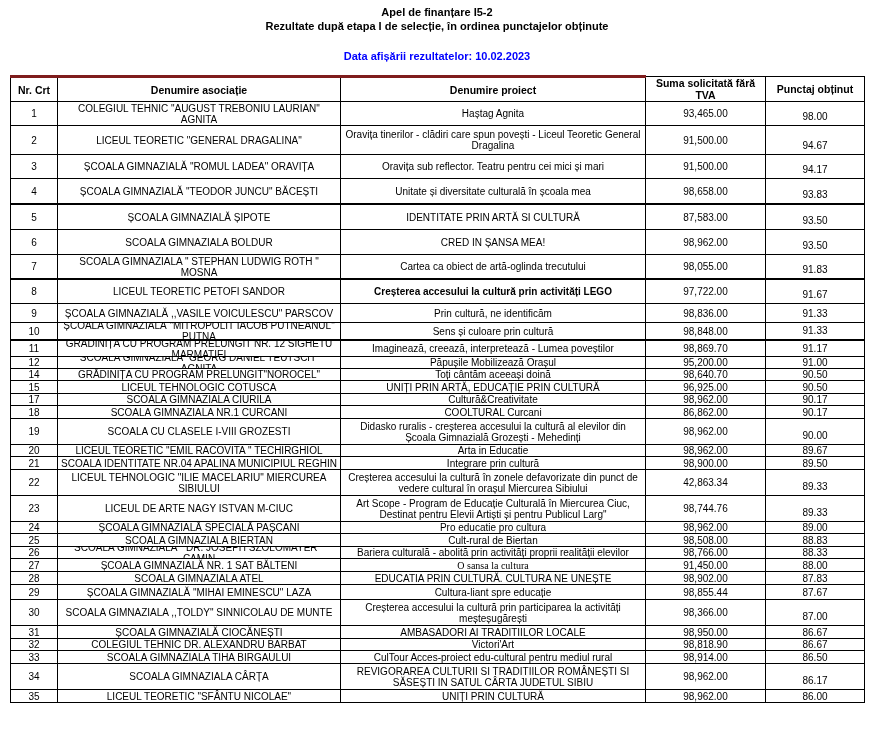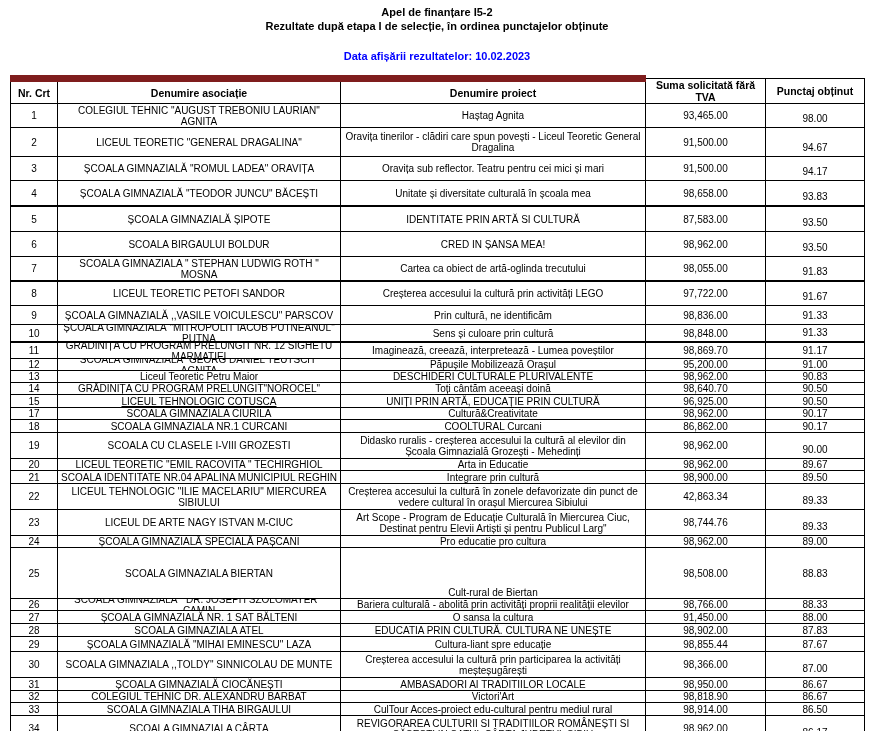--- a/index.html
+++ b/index.html
@@ -30,21 +30,21 @@
   col.c-asoc { width: 283px; }
   col.c-proj { width: 305px; }
   col.c-suma { width: 120px; }
   col.c-punct { width: 99px; }
 
   th, td { border: 1px solid #000; padding: 0; vertical-align: middle; }
   thead th {
     font-size: 10.5px; font-weight: bold; height: 21px; text-align: center;
     background: #fff;
   }
-  thead th.thick-top { border-top: 7px solid #7f1d1d; }
+  thead th.thick-top { border-top: 3px solid #7f1d1d; }
 
   td .cw {
     display: flex; align-items: center; justify-content: center;
     text-align: center; overflow: hidden;
     line-height: 1.1; padding: 0 3px; box-sizing: border-box;
   }
   tr.thick-bottom td { border-bottom: 2px solid #000; }
   tr.tall td.col-punctaj .cw { align-items: flex-end; padding-bottom: 3px; }
 </style>
 </head>
@@ -158,21 +158,21 @@
           </td>
           <td class="col-punctaj">
             <div class="cw" style="height: 24px;">93.50</div>
           </td>
         </tr>
         <tr class="tall">
           <td class="col-nr">
             <div class="cw" style="height: 24px;">6</div>
           </td>
           <td class="col-asociatie">
-            <div class="cw" style="height: 24px;">SCOALA BIRGAULUI BOLDUR</div>
+            <div class="cw" style="height: 24px;">SCOALA GIMNAZIALA BOLDUR</div>
           </td>
           <td class="col-proiect">
             <div class="cw" style="height: 24px;">CRED IN ȘANSA MEA!</div>
           </td>
           <td class="col-suma">
             <div class="cw" style="height: 24px;">98,962.00</div>
           </td>
           <td class="col-punctaj">
             <div class="cw" style="height: 24px;">93.50</div>
           </td>
@@ -195,21 +195,21 @@
           </td>
         </tr>
         <tr class="tall">
           <td class="col-nr">
             <div class="cw" style="height: 23px;">8</div>
           </td>
           <td class="col-asociatie">
             <div class="cw" style="height: 23px;">LICEUL TEORETIC PETOFI SANDOR</div>
           </td>
           <td class="col-proiect">
-            <div class="cw" style="height: 23px;">Creșterea accesului la cultură prin activități LEGO</div>
+            <div class="cw" style="height: 23px; font-weight: bold;">Creșterea accesului la cultură prin activități LEGO</div>
           </td>
           <td class="col-suma">
             <div class="cw" style="height: 23px;">97,722.00</div>
           </td>
           <td class="col-punctaj">
             <div class="cw" style="height: 23px;">91.67</div>
           </td>
         </tr>
         <tr class="tall">
           <td class="col-nr">
@@ -274,214 +274,197 @@
           </td>
           <td class="col-suma">
             <div class="cw" style="height: 11px;">95,200.00</div>
           </td>
           <td class="col-punctaj">
             <div class="cw" style="height: 11px;">91.00</div>
           </td>
         </tr>
         <tr>
           <td class="col-nr">
-            <div class="cw" style="height: 11px;">13</div>
-          </td>
-          <td class="col-asociatie">
-            <div class="cw" style="height: 11px;">Liceul Teoretic Petru Maior</div>
-          </td>
-          <td class="col-proiect">
-            <div class="cw" style="height: 11px;">DESCHIDERI CULTURALE PLURIVALENTE</div>
+            <div class="cw" style="height: 11px;">14</div>
+          </td>
+          <td class="col-asociatie">
+            <div class="cw" style="height: 11px;">GRĂDINIȚA CU PROGRAM PRELUNGIT"NOROCEL"</div>
+          </td>
+          <td class="col-proiect">
+            <div class="cw" style="height: 11px;">Toți cântăm aceeași doină</div>
+          </td>
+          <td class="col-suma">
+            <div class="cw" style="height: 11px;">98,640.70</div>
+          </td>
+          <td class="col-punctaj">
+            <div class="cw" style="height: 11px;">90.50</div>
+          </td>
+        </tr>
+        <tr>
+          <td class="col-nr">
+            <div class="cw" style="height: 12px;">15</div>
+          </td>
+          <td class="col-asociatie">
+            <div class="cw" style="height: 12px;">LICEUL TEHNOLOGIC COTUSCA</div>
+          </td>
+          <td class="col-proiect">
+            <div class="cw" style="height: 12px;">UNIȚI PRIN ARTĂ, EDUCAȚIE PRIN CULTURĂ</div>
+          </td>
+          <td class="col-suma">
+            <div class="cw" style="height: 12px;">96,925.00</div>
+          </td>
+          <td class="col-punctaj">
+            <div class="cw" style="height: 12px;">90.50</div>
+          </td>
+        </tr>
+        <tr>
+          <td class="col-nr">
+            <div class="cw" style="height: 11px;">17</div>
+          </td>
+          <td class="col-asociatie">
+            <div class="cw" style="height: 11px;">SCOALA GIMNAZIALA CIURILA</div>
+          </td>
+          <td class="col-proiect">
+            <div class="cw" style="height: 11px;">Cultură&amp;Creativitate</div>
           </td>
           <td class="col-suma">
             <div class="cw" style="height: 11px;">98,962.00</div>
           </td>
           <td class="col-punctaj">
-            <div class="cw" style="height: 11px;">90.83</div>
-          </td>
-        </tr>
-        <tr>
-          <td class="col-nr">
-            <div class="cw" style="height: 11px;">14</div>
-          </td>
-          <td class="col-asociatie">
-            <div class="cw" style="height: 11px;">GRĂDINIȚA CU PROGRAM PRELUNGIT"NOROCEL"</div>
-          </td>
-          <td class="col-proiect">
-            <div class="cw" style="height: 11px;">Toți cântăm aceeași doină</div>
-          </td>
-          <td class="col-suma">
-            <div class="cw" style="height: 11px;">98,640.70</div>
-          </td>
-          <td class="col-punctaj">
-            <div class="cw" style="height: 11px;">90.50</div>
-          </td>
-        </tr>
-        <tr>
-          <td class="col-nr">
-            <div class="cw" style="height: 12px;">15</div>
-          </td>
-          <td class="col-asociatie">
-            <div class="cw" style="height: 12px; text-decoration: underline;">LICEUL TEHNOLOGIC COTUSCA</div>
-          </td>
-          <td class="col-proiect">
-            <div class="cw" style="height: 12px;">UNIȚI PRIN ARTĂ, EDUCAȚIE PRIN CULTURĂ</div>
-          </td>
-          <td class="col-suma">
-            <div class="cw" style="height: 12px;">96,925.00</div>
-          </td>
-          <td class="col-punctaj">
-            <div class="cw" style="height: 12px;">90.50</div>
-          </td>
-        </tr>
-        <tr>
-          <td class="col-nr">
-            <div class="cw" style="height: 11px;">17</div>
-          </td>
-          <td class="col-asociatie">
-            <div class="cw" style="height: 11px;">SCOALA GIMNAZIALA CIURILA</div>
-          </td>
-          <td class="col-proiect">
-            <div class="cw" style="height: 11px;">Cultură&amp;Creativitate</div>
+            <div class="cw" style="height: 11px;">90.17</div>
+          </td>
+        </tr>
+        <tr>
+          <td class="col-nr">
+            <div class="cw" style="height: 12px;">18</div>
+          </td>
+          <td class="col-asociatie">
+            <div class="cw" style="height: 12px;">SCOALA GIMNAZIALA NR.1 CURCANI</div>
+          </td>
+          <td class="col-proiect">
+            <div class="cw" style="height: 12px;">COOLTURAL Curcani</div>
+          </td>
+          <td class="col-suma">
+            <div class="cw" style="height: 12px;">86,862.00</div>
+          </td>
+          <td class="col-punctaj">
+            <div class="cw" style="height: 12px;">90.17</div>
+          </td>
+        </tr>
+        <tr class="tall">
+          <td class="col-nr">
+            <div class="cw" style="height: 25px;">19</div>
+          </td>
+          <td class="col-asociatie">
+            <div class="cw" style="height: 25px;">SCOALA CU CLASELE I-VIII GROZESTI</div>
+          </td>
+          <td class="col-proiect">
+            <div class="cw" style="height: 25px;">Didasko ruralis - creșterea accesului la cultură al elevilor din Școala Gimnazială Grozești - Mehedinți</div>
+          </td>
+          <td class="col-suma">
+            <div class="cw" style="height: 25px;">98,962.00</div>
+          </td>
+          <td class="col-punctaj">
+            <div class="cw" style="height: 25px;">90.00</div>
+          </td>
+        </tr>
+        <tr>
+          <td class="col-nr">
+            <div class="cw" style="height: 11px;">20</div>
+          </td>
+          <td class="col-asociatie">
+            <div class="cw" style="height: 11px;">LICEUL TEORETIC "EMIL RACOVITA " TECHIRGHIOL</div>
+          </td>
+          <td class="col-proiect">
+            <div class="cw" style="height: 11px;">Arta in Educatie</div>
           </td>
           <td class="col-suma">
             <div class="cw" style="height: 11px;">98,962.00</div>
           </td>
           <td class="col-punctaj">
-            <div class="cw" style="height: 11px;">90.17</div>
-          </td>
-        </tr>
-        <tr>
-          <td class="col-nr">
-            <div class="cw" style="height: 12px;">18</div>
-          </td>
-          <td class="col-asociatie">
-            <div class="cw" style="height: 12px;">SCOALA GIMNAZIALA NR.1 CURCANI</div>
-          </td>
-          <td class="col-proiect">
-            <div class="cw" style="height: 12px;">COOLTURAL Curcani</div>
-          </td>
-          <td class="col-suma">
-            <div class="cw" style="height: 12px;">86,862.00</div>
-          </td>
-          <td class="col-punctaj">
-            <div class="cw" style="height: 12px;">90.17</div>
-          </td>
-        </tr>
-        <tr class="tall">
-          <td class="col-nr">
-            <div class="cw" style="height: 25px;">19</div>
-          </td>
-          <td class="col-asociatie">
-            <div class="cw" style="height: 25px;">SCOALA CU CLASELE I-VIII GROZESTI</div>
-          </td>
-          <td class="col-proiect">
-            <div class="cw" style="height: 25px;">Didasko ruralis - creșterea accesului la cultură al elevilor din Școala Gimnazială Grozești - Mehedinți</div>
-          </td>
-          <td class="col-suma">
-            <div class="cw" style="height: 25px;">98,962.00</div>
-          </td>
-          <td class="col-punctaj">
-            <div class="cw" style="height: 25px;">90.00</div>
-          </td>
-        </tr>
-        <tr>
-          <td class="col-nr">
-            <div class="cw" style="height: 11px;">20</div>
-          </td>
-          <td class="col-asociatie">
-            <div class="cw" style="height: 11px;">LICEUL TEORETIC "EMIL RACOVITA " TECHIRGHIOL</div>
-          </td>
-          <td class="col-proiect">
-            <div class="cw" style="height: 11px;">Arta in Educatie</div>
+            <div class="cw" style="height: 11px;">89.67</div>
+          </td>
+        </tr>
+        <tr>
+          <td class="col-nr">
+            <div class="cw" style="height: 12px;">21</div>
+          </td>
+          <td class="col-asociatie">
+            <div class="cw" style="height: 12px;">SCOALA IDENTITATE NR.04 APALINA MUNICIPIUL REGHIN</div>
+          </td>
+          <td class="col-proiect">
+            <div class="cw" style="height: 12px;">Integrare prin cultură</div>
+          </td>
+          <td class="col-suma">
+            <div class="cw" style="height: 12px;">98,900.00</div>
+          </td>
+          <td class="col-punctaj">
+            <div class="cw" style="height: 12px;">89.50</div>
+          </td>
+        </tr>
+        <tr class="tall">
+          <td class="col-nr">
+            <div class="cw" style="height: 25px;">22</div>
+          </td>
+          <td class="col-asociatie">
+            <div class="cw" style="height: 25px;">LICEUL TEHNOLOGIC "ILIE MACELARIU" MIERCUREA SIBIULUI</div>
+          </td>
+          <td class="col-proiect">
+            <div class="cw" style="height: 25px;">Creșterea accesului la cultură în zonele defavorizate din punct de vedere cultural în orașul Miercurea Sibiului</div>
+          </td>
+          <td class="col-suma">
+            <div class="cw" style="height: 25px;">42,863.34</div>
+          </td>
+          <td class="col-punctaj">
+            <div class="cw" style="height: 25px;">89.33</div>
+          </td>
+        </tr>
+        <tr class="tall">
+          <td class="col-nr">
+            <div class="cw" style="height: 25px;">23</div>
+          </td>
+          <td class="col-asociatie">
+            <div class="cw" style="height: 25px;">LICEUL DE ARTE NAGY ISTVAN M-CIUC</div>
+          </td>
+          <td class="col-proiect">
+            <div class="cw" style="height: 25px;">Art Scope - Program de Educație Culturală în Miercurea Ciuc, Destinat pentru Elevii Artiști și pentru Publicul Larg"</div>
+          </td>
+          <td class="col-suma">
+            <div class="cw" style="height: 25px;">98,744.76</div>
+          </td>
+          <td class="col-punctaj">
+            <div class="cw" style="height: 25px;">89.33</div>
+          </td>
+        </tr>
+        <tr>
+          <td class="col-nr">
+            <div class="cw" style="height: 11px;">24</div>
+          </td>
+          <td class="col-asociatie">
+            <div class="cw" style="height: 11px;">ȘCOALA GIMNAZIALĂ SPECIALĂ PAȘCANI</div>
+          </td>
+          <td class="col-proiect">
+            <div class="cw" style="height: 11px;">Pro educatie pro cultura</div>
           </td>
           <td class="col-suma">
             <div class="cw" style="height: 11px;">98,962.00</div>
           </td>
           <td class="col-punctaj">
-            <div class="cw" style="height: 11px;">89.67</div>
-          </td>
-        </tr>
-        <tr>
-          <td class="col-nr">
-            <div class="cw" style="height: 12px;">21</div>
-          </td>
-          <td class="col-asociatie">
-            <div class="cw" style="height: 12px;">SCOALA IDENTITATE NR.04 APALINA MUNICIPIUL REGHIN</div>
-          </td>
-          <td class="col-proiect">
-            <div class="cw" style="height: 12px;">Integrare prin cultură</div>
-          </td>
-          <td class="col-suma">
-            <div class="cw" style="height: 12px;">98,900.00</div>
-          </td>
-          <td class="col-punctaj">
-            <div class="cw" style="height: 12px;">89.50</div>
-          </td>
-        </tr>
-        <tr class="tall">
-          <td class="col-nr">
-            <div class="cw" style="height: 25px;">22</div>
-          </td>
-          <td class="col-asociatie">
-            <div class="cw" style="height: 25px;">LICEUL TEHNOLOGIC "ILIE MACELARIU" MIERCUREA SIBIULUI</div>
-          </td>
-          <td class="col-proiect">
-            <div class="cw" style="height: 25px;">Creșterea accesului la cultură în zonele defavorizate din punct de vedere cultural în orașul Miercurea Sibiului</div>
-          </td>
-          <td class="col-suma">
-            <div class="cw" style="height: 25px;">42,863.34</div>
-          </td>
-          <td class="col-punctaj">
-            <div class="cw" style="height: 25px;">89.33</div>
-          </td>
-        </tr>
-        <tr class="tall">
-          <td class="col-nr">
-            <div class="cw" style="height: 25px;">23</div>
-          </td>
-          <td class="col-asociatie">
-            <div class="cw" style="height: 25px;">LICEUL DE ARTE NAGY ISTVAN M-CIUC</div>
-          </td>
-          <td class="col-proiect">
-            <div class="cw" style="height: 25px;">Art Scope - Program de Educație Culturală în Miercurea Ciuc, Destinat pentru Elevii Artiști și pentru Publicul Larg"</div>
-          </td>
-          <td class="col-suma">
-            <div class="cw" style="height: 25px;">98,744.76</div>
-          </td>
-          <td class="col-punctaj">
-            <div class="cw" style="height: 25px;">89.33</div>
-          </td>
-        </tr>
-        <tr>
-          <td class="col-nr">
-            <div class="cw" style="height: 11px;">24</div>
-          </td>
-          <td class="col-asociatie">
-            <div class="cw" style="height: 11px;">ȘCOALA GIMNAZIALĂ SPECIALĂ PAȘCANI</div>
-          </td>
-          <td class="col-proiect">
-            <div class="cw" style="height: 11px;">Pro educatie pro cultura</div>
-          </td>
-          <td class="col-suma">
-            <div class="cw" style="height: 11px;">98,962.00</div>
-          </td>
-          <td class="col-punctaj">
             <div class="cw" style="height: 11px;">89.00</div>
           </td>
         </tr>
         <tr>
           <td class="col-nr">
             <div class="cw" style="height: 12px;">25</div>
           </td>
           <td class="col-asociatie">
             <div class="cw" style="height: 12px;">SCOALA GIMNAZIALA BIERTAN</div>
           </td>
           <td class="col-proiect">
-            <div class="cw" style="height: 12px; margin-top: 38px;">Cult-rural de Biertan</div>
+            <div class="cw" style="height: 12px;">Cult-rural de Biertan</div>
           </td>
           <td class="col-suma">
             <div class="cw" style="height: 12px;">98,508.00</div>
           </td>
           <td class="col-punctaj">
             <div class="cw" style="height: 12px;">88.83</div>
           </td>
         </tr>
         <tr>
           <td class="col-nr">
@@ -501,21 +484,21 @@
           </td>
         </tr>
         <tr>
           <td class="col-nr">
             <div class="cw" style="height: 12px;">27</div>
           </td>
           <td class="col-asociatie">
             <div class="cw" style="height: 12px;">ȘCOALA GIMNAZIALĂ NR. 1 SAT BĂLTENI</div>
           </td>
           <td class="col-proiect">
-            <div class="cw" style="height: 12px;">O sansa la cultura</div>
+            <div class="cw" style="height: 12px; font-family: Liberation Serif, serif;">O sansa la cultura</div>
           </td>
           <td class="col-suma">
             <div class="cw" style="height: 12px;">91,450.00</div>
           </td>
           <td class="col-punctaj">
             <div class="cw" style="height: 12px;">88.00</div>
           </td>
         </tr>
         <tr>
           <td class="col-nr">

